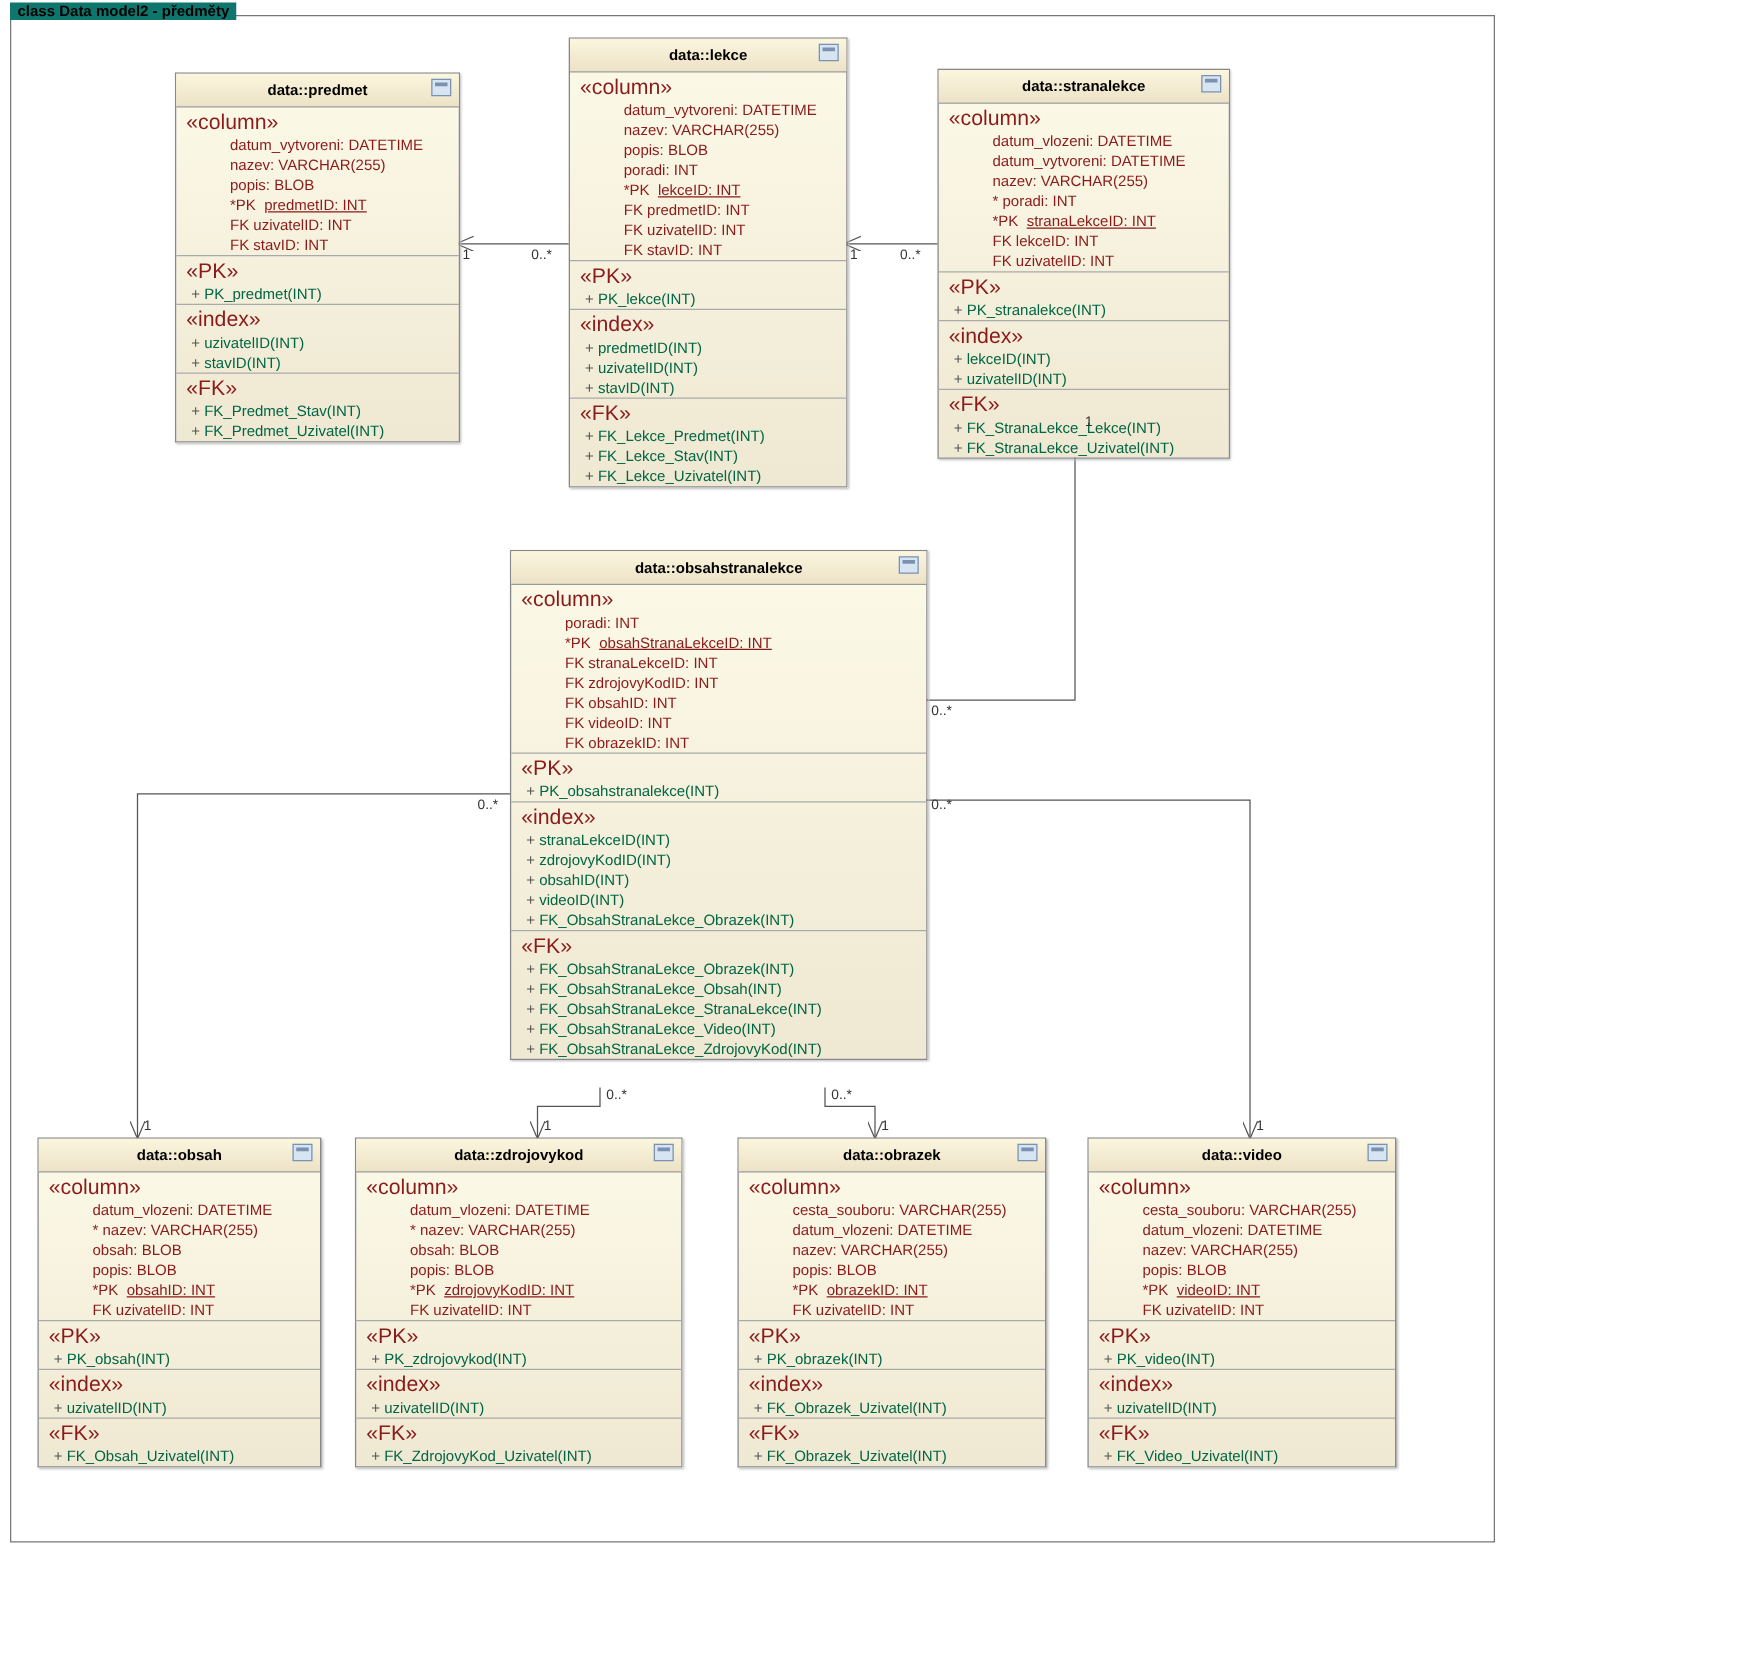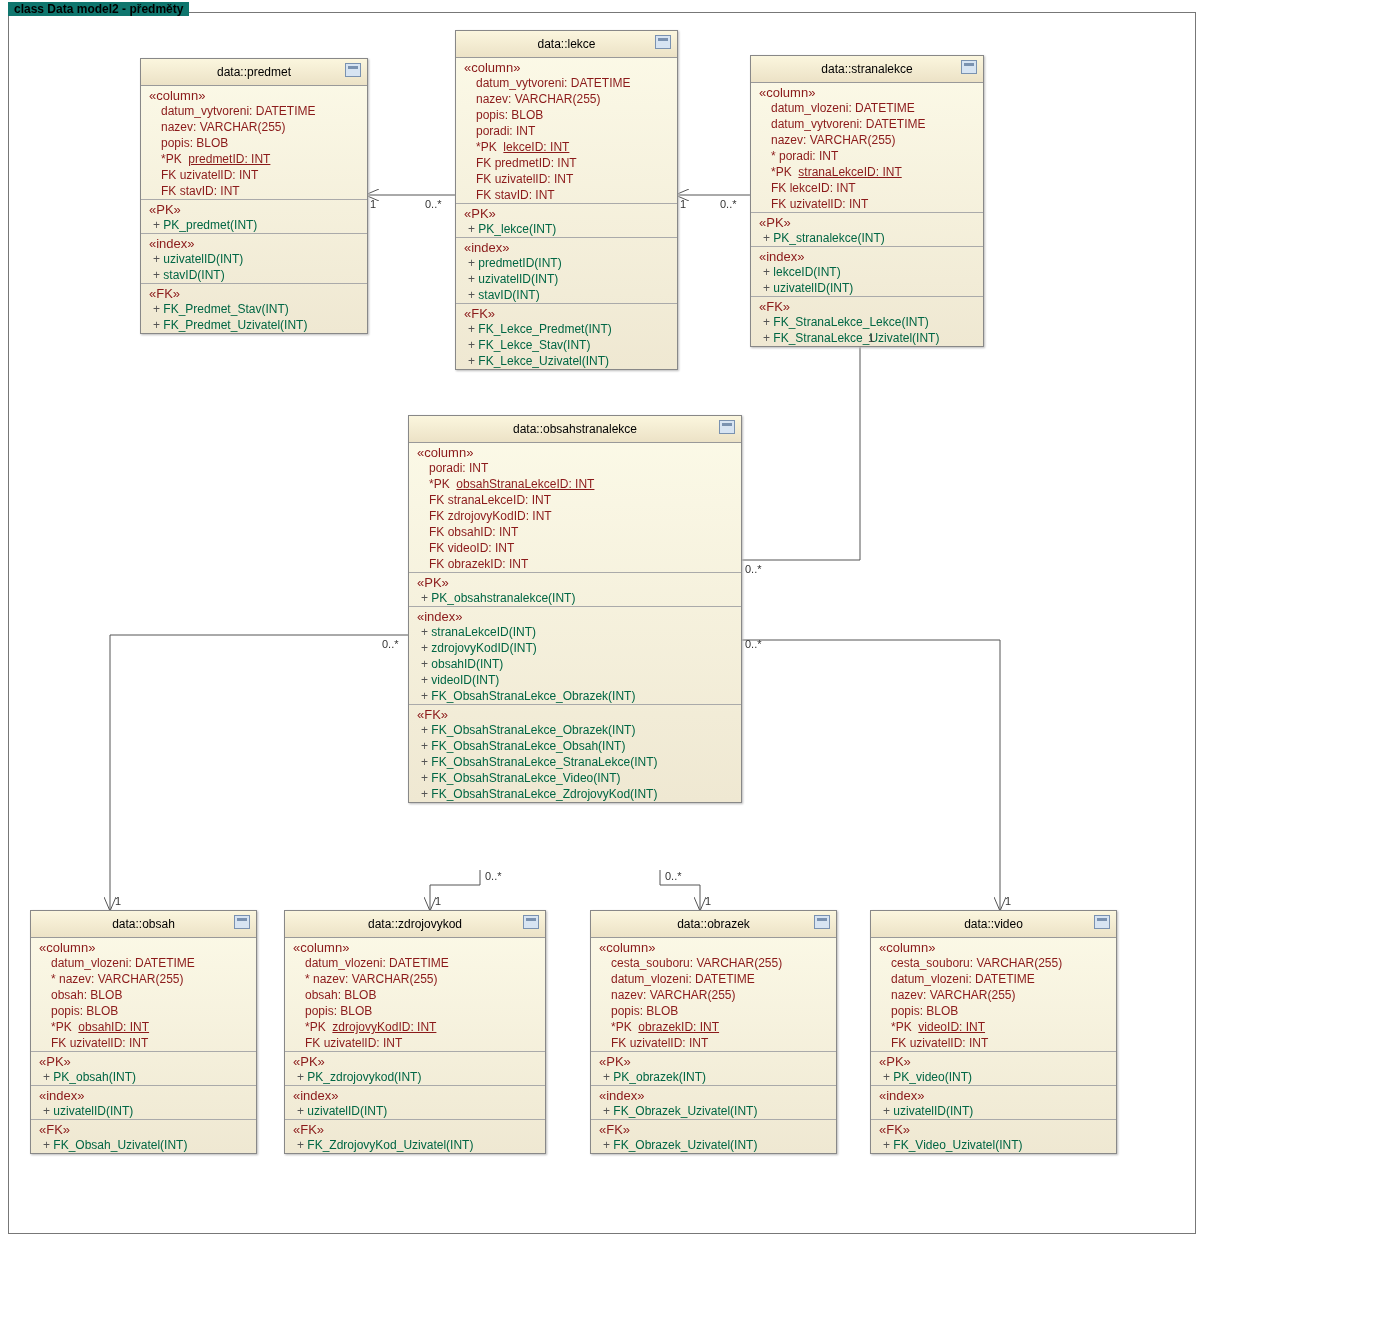--- a/index.html
+++ b/index.html
@@ -1,26 +1,26 @@
 <!DOCTYPE html>
 <html><head>
 <meta charset="utf-8">
 <style>
   html,body{margin:0;padding:0;background:#fff;font-family:Arial,Helvetica,sans-serif;font-size:12px}
   .canvas{position:relative;width:1397px;height:1329px}
   .frame{position:absolute;left:8px;top:12px;width:1186px;height:1220px;border:1px solid #777}
   .frame-tab{position:absolute;left:8px;top:2px;background:#0f766e;padding:0 6px;font-weight:bold;font-size:12px}
   .entity{position:absolute;border:1px solid #888;background:linear-gradient(#fcfae8,#efe8d2);box-shadow:1px 1px 2px #bbb}
-  .entity-header{position:relative;text-align:center;font-weight:normal;padding:6px 0 6px 0;border-bottom:1px solid #999;background:linear-gradient(#fbf6de,#ece2c6)}
+  .entity-header{position:relative;text-align:center;font-weight:bold;padding:6px 0 6px 0;border-bottom:1px solid #999;background:linear-gradient(#fbf6de,#ece2c6)}
   .entity-icon{position:absolute;right:6px;top:4px;width:14px;height:12px;border:1px solid #7a92b0;background:#d7e4f2}
   .entity-icon::after{content:"";position:absolute;left:2px;top:2px;width:10px;height:3px;background:#7a92b0}
   .section{border-top:1px solid #aaa}
-  .stereo{color:#8b1a1a;padding:2px 0 0 8px;font-size:13px}
+  .stereo{color:#8b1a1a;padding:2px 0 0 8px;font-size:17px}
   .row{padding:1px 8px 1px 12px;white-space:nowrap;font-size:12px}
-  .col{color:#8b1a1a;padding-left:60px;text-indent:-40px}
+  .col{color:#8b1a1a;padding-left:83px;text-indent:-40px}
   .op{color:#064}
   .plus::before{content:"+ ";color:#555}
   .pk-mark{color:#8b1a1a}
   .underline{text-decoration:underline}
   svg.connectors{position:absolute;left:0;top:0;width:1397px;height:1329px;pointer-events:none}
   .mlabel{position:absolute;font-size:11px;color:#333}
 </style>
 </head>
 <body>
 
@@ -123,21 +123,21 @@
       <div class="row op plus">lekceID(INT)</div>
       <div class="row op plus">uzivatelID(INT)</div>
       </div>
     <div class="section">
         <div class="stereo">«FK»</div>
       <div class="row op plus">FK_StranaLekce_Lekce(INT)</div>
       <div class="row op plus">FK_StranaLekce_Uzivatel(INT)</div>
       </div>
   </div>
 
-  <div class="entity" style="left:408px;top:415px;width:332px">
+  <div class="entity" style="left:408px;top:440px;width:332px">
     <div class="entity-header"><span>data::obsahstranalekce</span><div class="entity-icon"></div></div>
     <div class="stereo">«column»</div>
     <div class="row col">        poradi:  INT</div>
     <div class="row col"><span class="pk-mark">*PK&nbsp;&nbsp;</span><span class="underline">obsahStranaLekceID:  INT</span></div>
     <div class="row col"> FK   stranaLekceID:  INT</div>
     <div class="row col"> FK   zdrojovyKodID:  INT</div>
     <div class="row col"> FK   obsahID:  INT</div>
     <div class="row col"> FK   videoID:  INT</div>
     <div class="row col"> FK   obrazekID:  INT</div>
     <div class="section">

